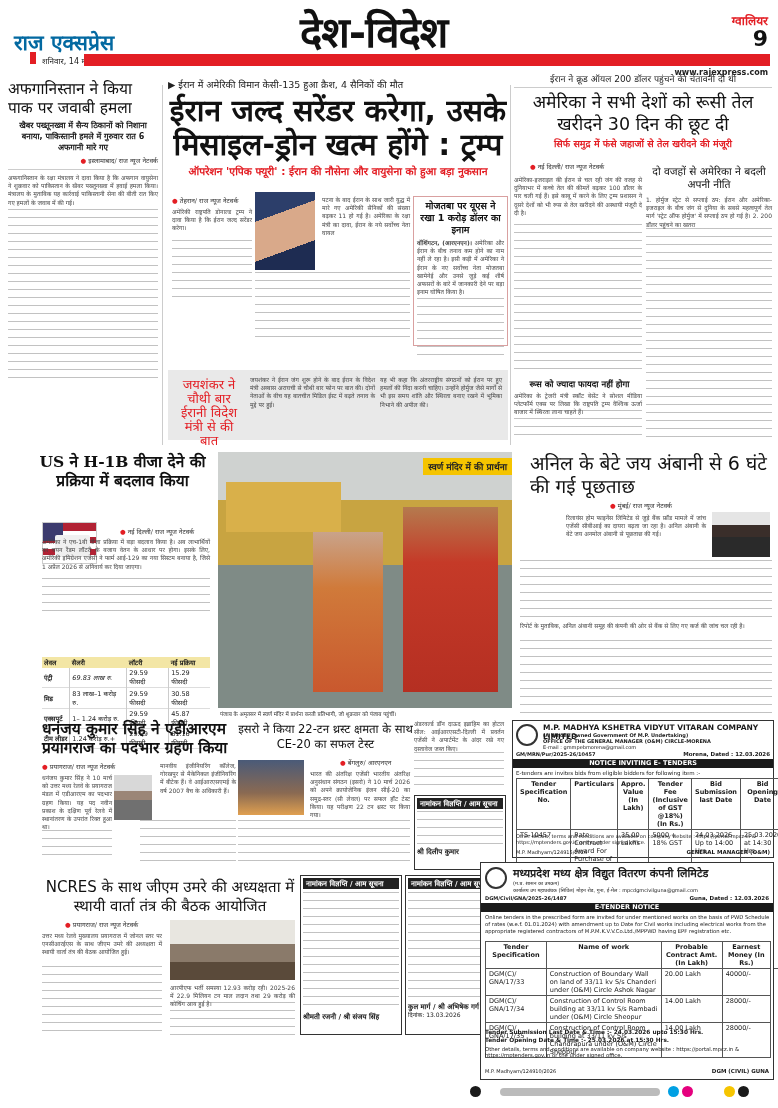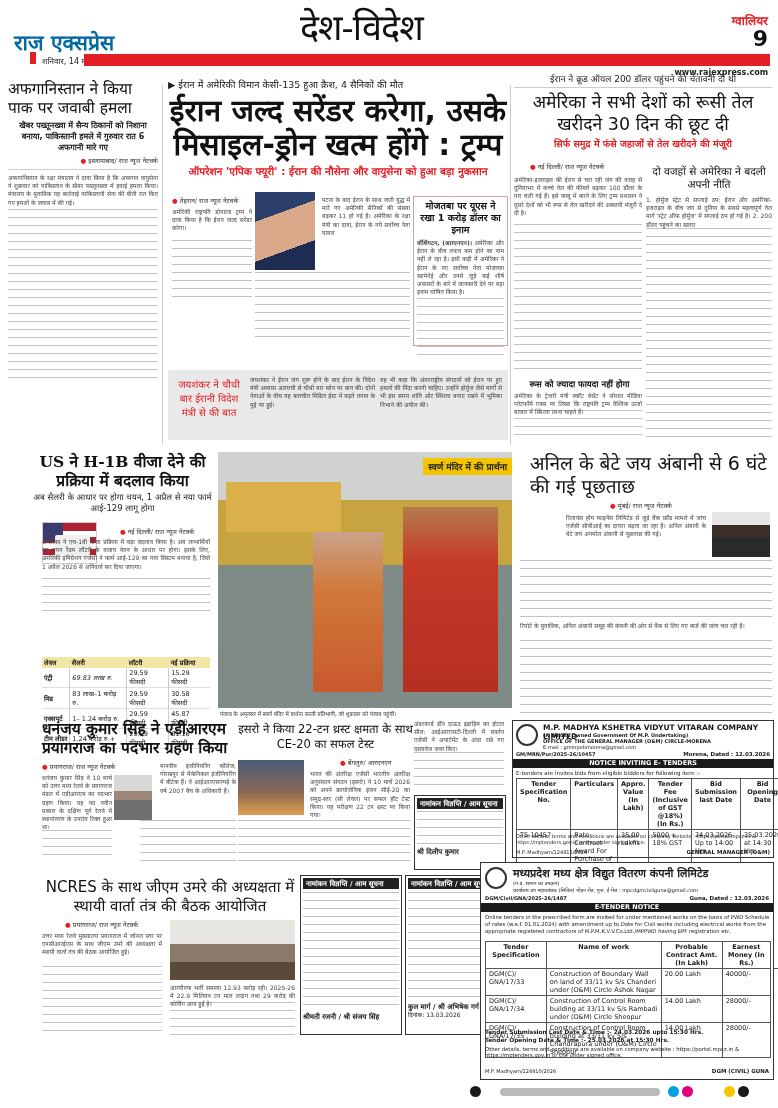--- a/index.html
+++ b/index.html
@@ -2,21 +2,21 @@
 <html><head>
 <meta charset="utf-8">
 <style>
 *{box-sizing:border-box;margin:0;padding:0}
 body{width:778px;height:1108px;background:#fff;font-family:"DejaVu Sans",sans-serif;color:#1a1a1a;position:relative;overflow:hidden}
 .abs{position:absolute}
 .masthead-paper{left:14px;top:28px;font-size:21px;font-weight:bold;font-family:"DejaVu Serif",serif;color:#0369a1}
 .masthead-date{left:42px;top:55px;font-size:8px;color:#222}
 .red-mark{left:30px;top:52px;width:6px;height:12px;background:#e31e24}
 .redbar{left:84px;top:54px;width:686px;height:12px;background:#e31e24}
-.section-title{left:300px;top:2px;font-size:36px;font-weight:normal;font-family:"DejaVu Serif",serif;color:#111;letter-spacing:-1px}
+.section-title{left:300px;top:2px;font-size:42px;font-weight:bold;font-family:"DejaVu Serif",serif;color:#111;letter-spacing:-1px}
 .city{right:10px;top:12px;font-size:12px;color:#e31e24;font-weight:bold}
 .pageno{right:10px;top:26px;font-size:22px;font-weight:bold;color:#111}
 .url{right:10px;top:68px;font-size:8px;color:#222;font-weight:bold}
 .body-text{font-size:6px;line-height:8.2px;color:#444;text-align:justify}
 .fill-lines{background:repeating-linear-gradient(to bottom,#777 0 1px,transparent 1px 8px);opacity:.45}
 .h1{font-weight:bold;color:#111;font-family:"DejaVu Sans",sans-serif}
 .byline{font-size:6.5px;color:#333}
 .byline::before{content:"● ";color:#e31e24}
 .rule{background:#ccc}
 .box{border:1px solid #d9a0a0}
@@ -62,21 +62,21 @@
 <div class="abs body-text" style="left:322px;top:196px;width:88px">पटना के बाद ईरान के साथ जारी युद्ध में मारे गए अमेरिकी सैनिकों की संख्या बढ़कर 11 हो गई है। अमेरिका के रक्षा मंत्री का दावा, ईरान के नये सर्वोच्च नेता घायल</div>
 <div class="abs fill-lines" style="left:255px;top:272px;width:155px;height:70px"></div>
 
 <div class="abs box" style="left:413px;top:196px;width:95px;height:150px;padding:3px">
   <div class="h1" style="font-size:9.5px;line-height:12px;text-align:center">मोजतबा पर यूएस ने रखा 1 करोड़ डॉलर का इनाम</div>
   <div class="body-text" style="margin-top:3px"><b>वॉशिंगटन, (आरएनएन)।</b> <span>अमेरिका और ईरान के बीच तनाव कम होने का नाम नहीं ले रहा है। इसी कड़ी में अमेरिका ने ईरान के नए सर्वोच्च नेता मोजतबा खामेनेई और उनसे जुड़े कई शीर्ष अफसरों के बारे में जानकारी देने पर बड़ा इनाम घोषित किया है।</span></div>
   <div class="fill-lines" style="height:58px;margin-top:2px"></div>
 </div>
 
 <div class="abs" style="left:168px;top:370px;width:340px;height:70px;background:#e9e9e9;padding:5px">
-  <div class="abs h1" style="left:6px;top:8px;width:70px;font-size:10px;line-height:14px;text-align:center;color:#e31e24;font-weight:normal">जयशंकर ने चौथी बार ईरानी विदेश मंत्री से की बात</div>
+  <div class="abs h1" style="left:6px;top:8px;width:70px;font-size:13px;line-height:14px;text-align:center;color:#e31e24;font-weight:normal">जयशंकर ने चौथी बार ईरानी विदेश मंत्री से की बात</div>
   <div class="abs body-text" style="left:82px;top:6px;width:125px">जयशंकर ने ईरान जंग शुरू होने के बाद ईरान के विदेश मंत्री अब्बास अराघची से चौथी बार फोन पर बात की। दोनों नेताओं के बीच यह बातचीत मिडिल ईस्ट में बढ़ते तनाव के मुद्दे पर हुई।</div>
   <div class="abs body-text" style="left:212px;top:6px;width:122px">यह भी कहा कि अंतरराष्ट्रीय संगठनों को ईरान पर हुए हमलों की निंदा करनी चाहिए। उन्होंने होर्मुज जैसे मार्गों से भी इस समय शांति और स्थिरता बनाए रखने में भूमिका निभाने की अपील की।</div>
 </div>
 <div class="abs" style="left:510px;top:85px;width:1px;height:360px;background:#ccc"></div>
 
 <div class="abs" style="left:514px;top:72px;width:258px">
   <div style="font-size:9px;color:#222;text-align:center;border-bottom:1px solid #ccc;padding-bottom:2px">ईरान ने क्रूड ऑयल 200 डॉलर पहुंचने की चेतावनी दी थी</div>
   <div class="h1" style="font-size:17.5px;line-height:22px;text-align:center;font-weight:normal;margin-top:3px">अमेरिका ने सभी देशों को रूसी तेल खरीदने 30 दिन की छूट दी</div>
   <div style="font-size:9.5px;color:#e31e24;font-weight:bold;text-align:center;margin-top:2px">सिर्फ समुद्र में फंसे जहाजों से तेल खरीदने की मंजूरी</div>
 </div>
@@ -85,21 +85,20 @@
 <div class="abs fill-lines" style="left:514px;top:224px;width:128px;height:150px"></div>
 <div class="abs h1" style="left:646px;top:165px;width:126px;font-size:10.5px;line-height:13px;text-align:center;font-weight:normal">दो वजहों से अमेरिका ने बदली अपनी नीति</div>
 <div class="abs body-text" style="left:646px;top:196px;width:126px">1. होर्मुज स्ट्रेट से सप्लाई ठप: ईरान और अमेरिका-इजराइल के बीच जंग से दुनिया के सबसे महत्वपूर्ण तेल मार्ग 'स्ट्रेट ऑफ होर्मुज' में सप्लाई ठप हो गई है। 2. 200 डॉलर पहुंचने का खतरा</div>
 <div class="abs fill-lines" style="left:646px;top:228px;width:126px;height:210px"></div>
 <div class="abs h1" style="left:522px;top:378px;width:115px;font-size:8.5px;text-align:center">रूस को ज्यादा फायदा नहीं होगा</div>
 <div class="abs body-text" style="left:514px;top:392px;width:128px">अमेरिका के ट्रेजरी मंत्री स्कॉट बेसेंट ने सोशल मीडिया प्लेटफॉर्म एक्स पर लिखा कि राष्ट्रपति ट्रम्प वैश्विक ऊर्जा बाजार में स्थिरता लाना चाहते हैं।</div>
 <div class="abs fill-lines" style="left:514px;top:410px;width:128px;height:30px"></div>
 
 <div class="abs" style="left:30px;top:452px;width:185px">
   <div class="h1" style="font-size:15.5px;line-height:19px;text-align:center;font-family:'DejaVu Serif',serif">US ने H-1B वीजा देने की प्रक्रिया में बदलाव किया</div>
-  <div style="font-size:8.5px;line-height:11px;text-align:center;margin-top:2px">अब सैलरी के आधार पर होगा चयन, 1 अप्रैल से नया फार्म आई-129 लागू होगा</div>
 </div>
 <div class="abs" style="left:42px;top:522px;width:55px;height:42px;background:linear-gradient(180deg,#b22234 0 20%,#fff 20% 35%,#b22234 35% 50%,#fff 50% 65%,#b22234 65% 80%,#fff 80%);border:1px solid #ccc">
   <div style="position:absolute;left:0;top:0;width:20px;height:18px;background:#3c3b6e"></div>
   <div style="position:absolute;left:12px;top:12px;width:35px;height:22px;background:#f0f0f0;border-radius:2px"></div>
 </div>
 <div class="abs byline" style="left:120px;top:527px">नई दिल्ली/ राज न्यूज नेटवर्क</div>
 <div class="abs body-text" style="left:42px;top:538px;width:168px">अमेरिका ने एच-1बी वीजा प्रक्रिया में बड़ा बदलाव किया है। अब लाभार्थियों का चयन रैंडम लॉटरी के बजाय वेतन के आधार पर होगा। इसके लिए, अमेरिकी इमिग्रेशन एजेंसी ने फार्म आई-129 का नया सिस्टम बनाया है, जिसे 1 अप्रैल 2026 से अनिवार्य कर दिया जाएगा।</div>
 <div class="abs fill-lines" style="left:42px;top:578px;width:168px;height:34px"></div>
 <table class="abs" style="left:42px;top:657px;width:168px;font-size:6.5px">
   <thead>

